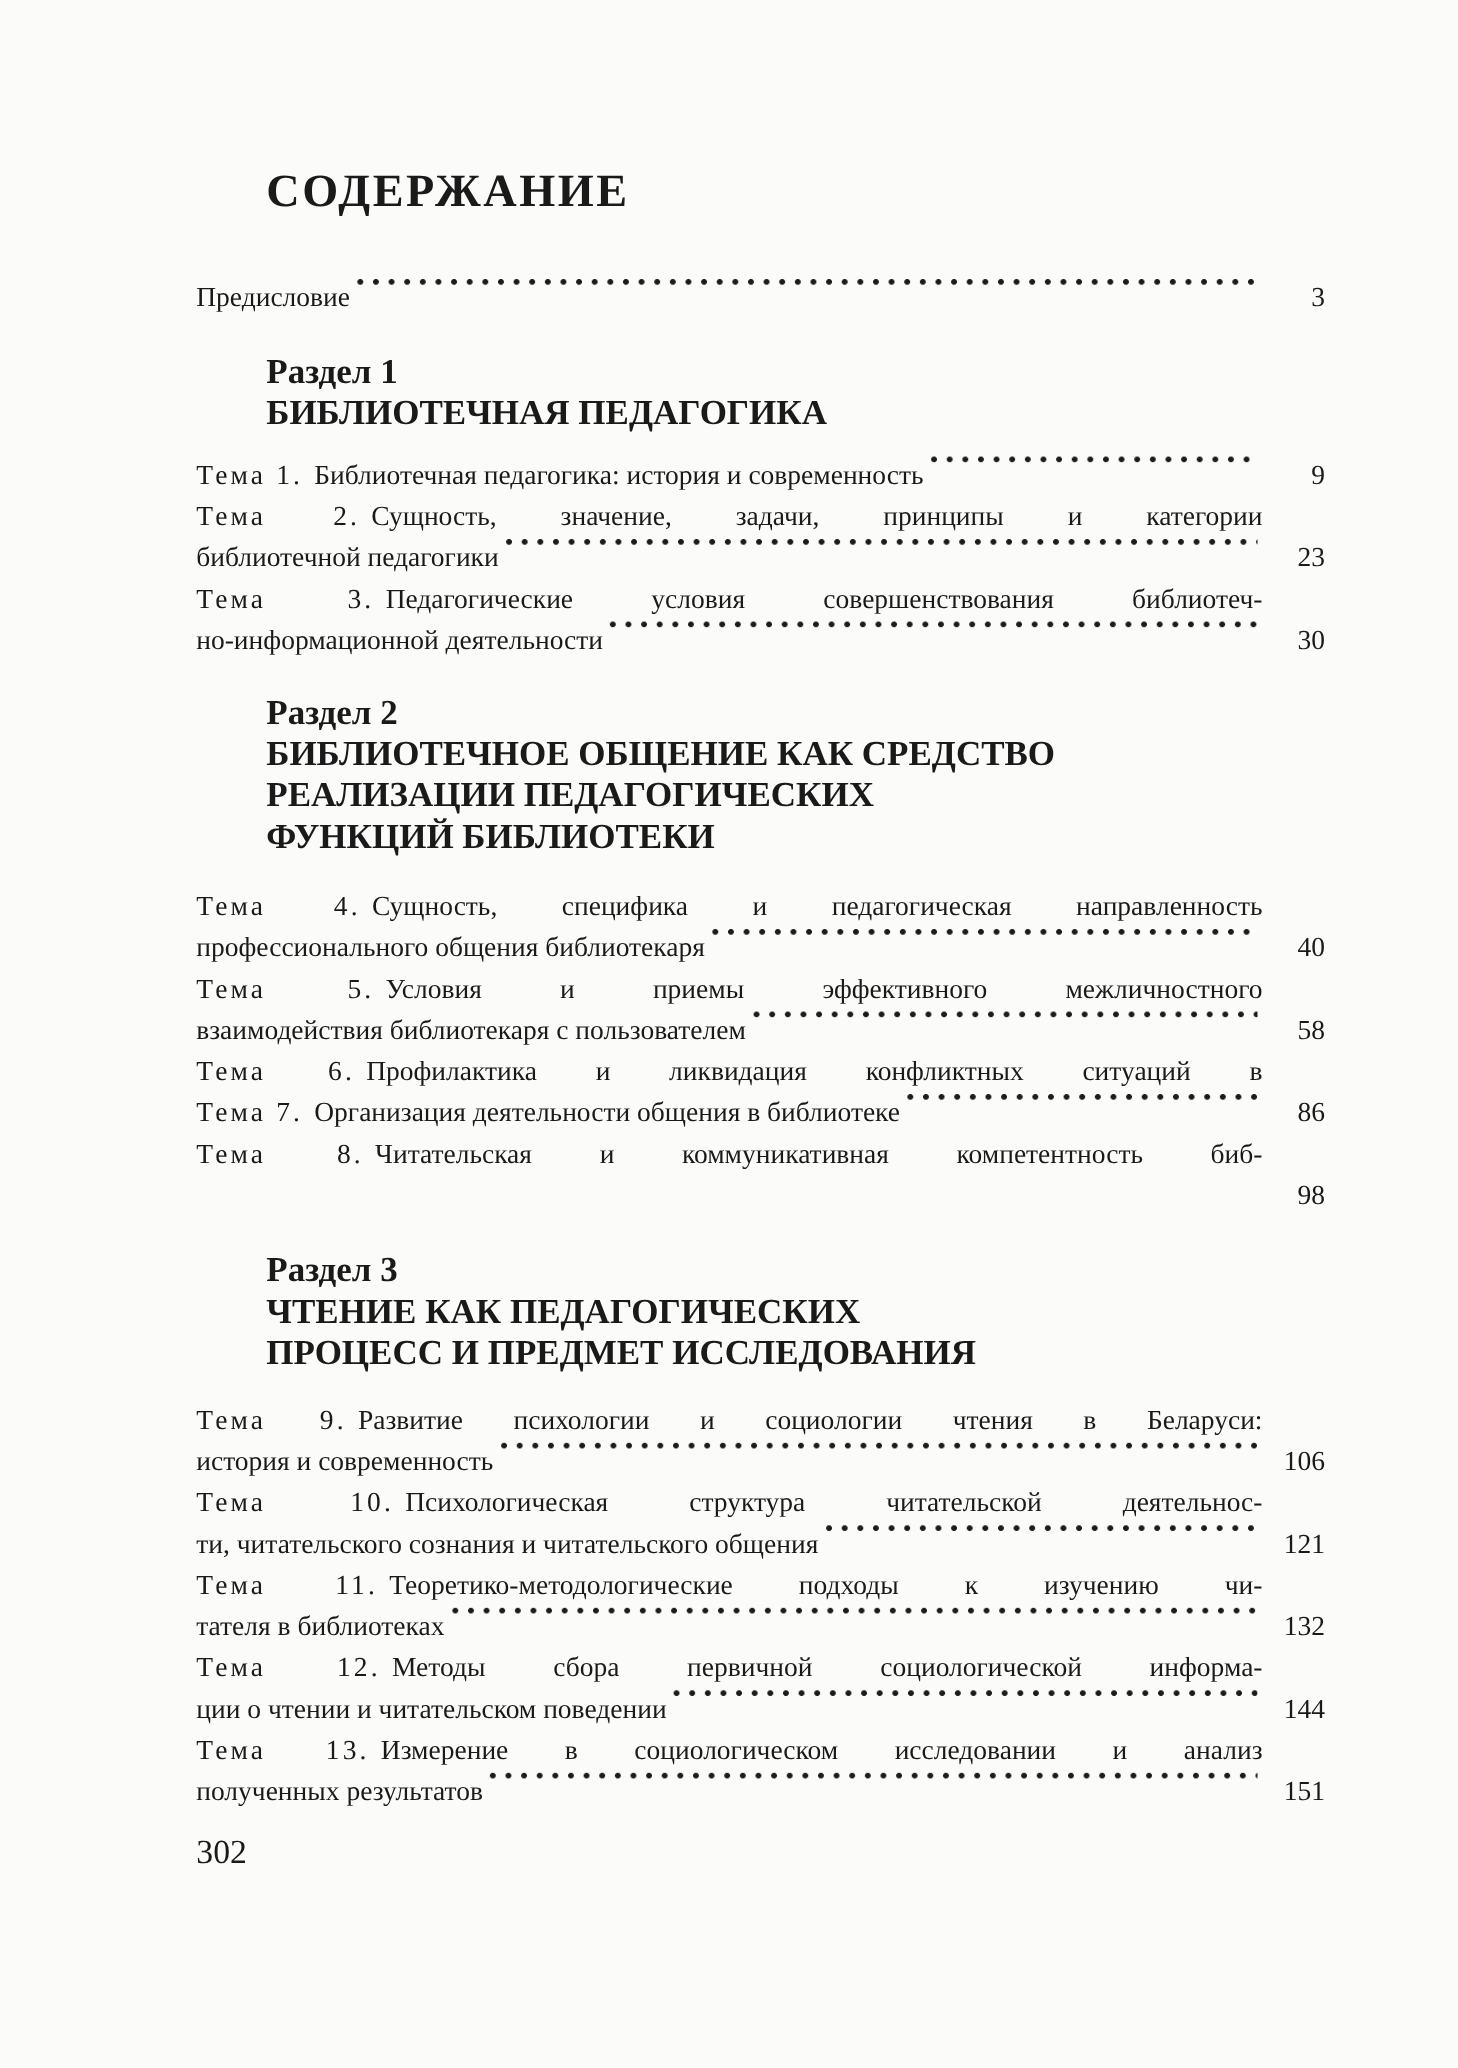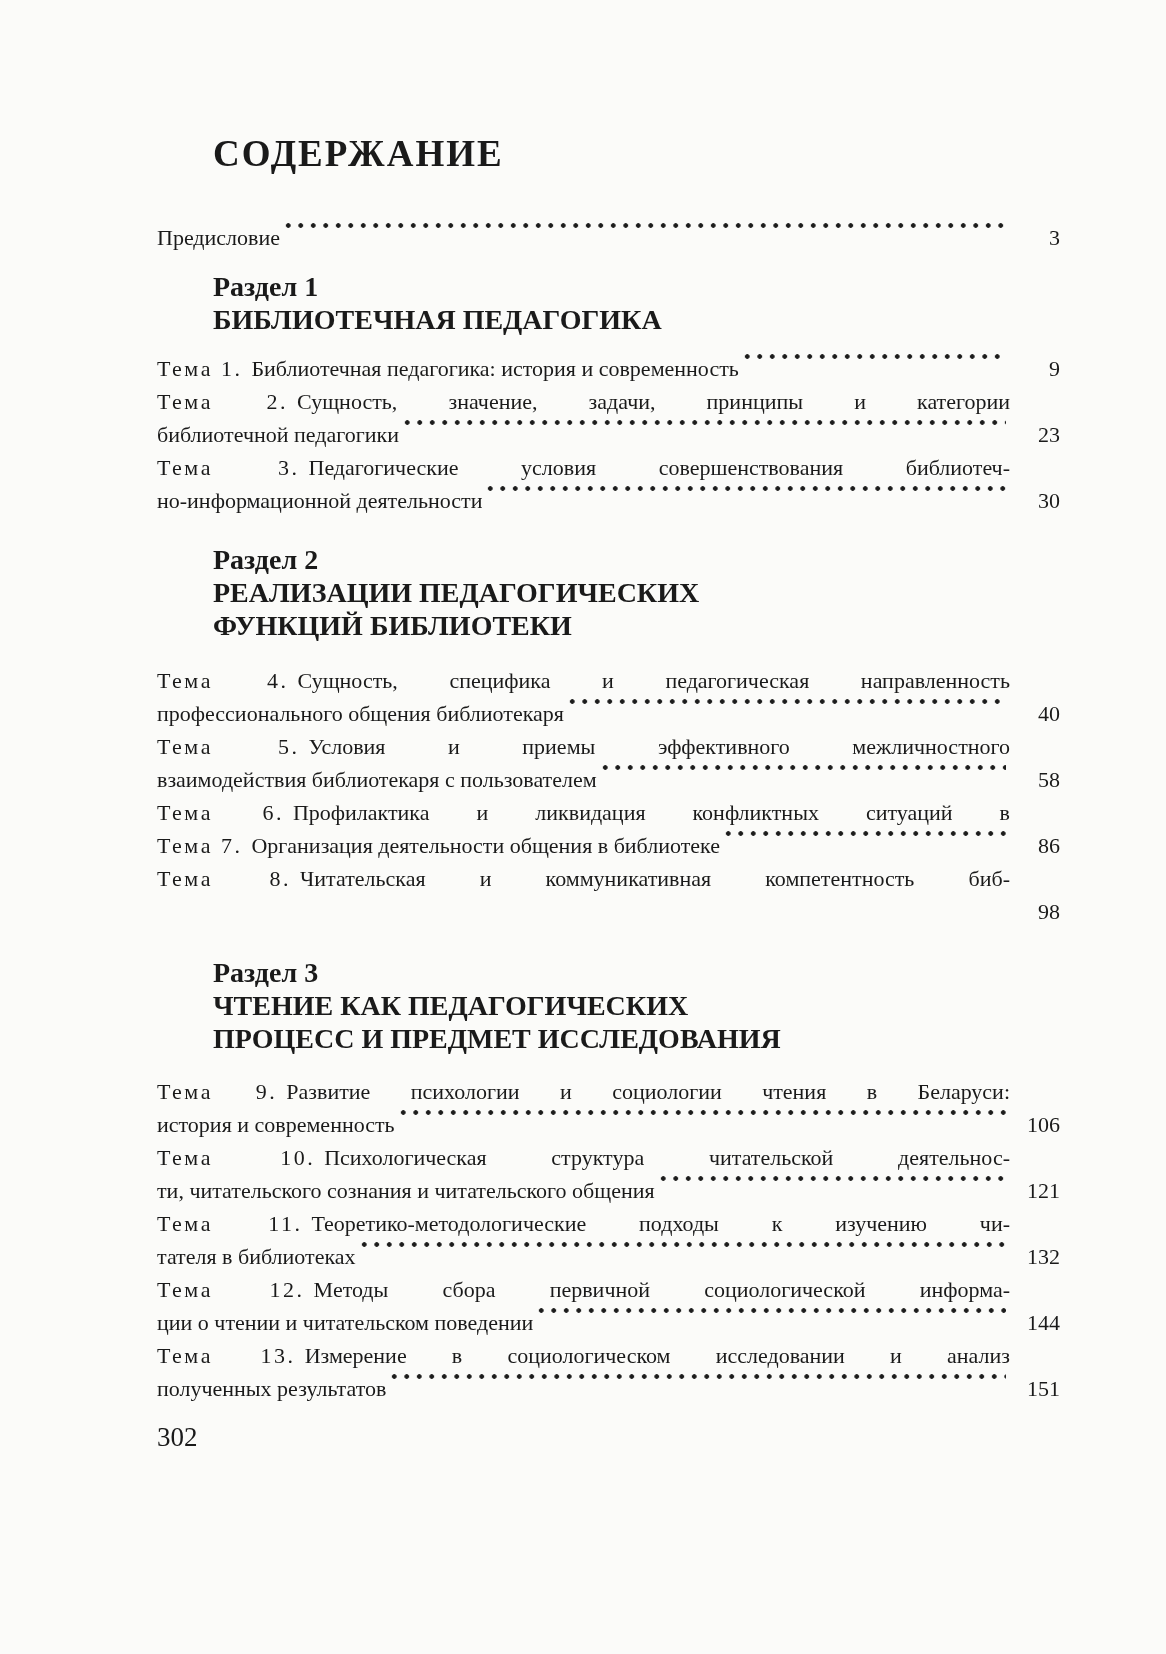--- a/index.html
+++ b/index.html
@@ -44,21 +44,21 @@
     text-align-last: justify;
     margin-right: 50px;
   }
 
   .section-head {
     margin-left: 56px;
     font-weight: bold;
     font-size: 28px;
   }
   .section-head .line { line-height: 33px; }
-  .sh-1 { margin-top: 16px; margin-bottom: 16px; }
+  .sh-1 { margin-top: 27px; margin-bottom: 16px; }
   .sh-2 { margin-top: 26px; margin-bottom: 22px; }
   .sh-3 { margin-top: 28px; margin-bottom: 20px; }
 
   .folio { margin-top: 16px; font-size: 27px; line-height: 33px; }
 </style>
 </head>
 <body>
 
 <div class="page">
   <div class="content">
@@ -100,20 +100,21 @@
       <div class="line jt"><span class="lbl">Тема 3.</span><span>Педагогические условия совершенствования библиотеч-</span></div>
       <div class="line lp">
           <span class="txt">но-информационной деятельности</span>
           <span class="dots"></span>
           <span class="pg">30</span>
         </div>
     </div>
 
     <div class="section-head sh-2">
       <div class="line">Раздел 2</div>
+      <div class="line">БИБЛИОТЕЧНОЕ ОБЩЕНИЕ КАК СРЕДСТВО</div>
       <div class="line">РЕАЛИЗАЦИИ ПЕДАГОГИЧЕСКИХ</div>
       <div class="line">ФУНКЦИЙ БИБЛИОТЕКИ</div>
     </div>
 
     <div class="entry">
       <div class="line jt"><span class="lbl">Тема 4.</span><span>Сущность, специфика и педагогическая направленность</span></div>
       <div class="line lp">
           <span class="txt">профессионального общения библиотекаря</span>
           <span class="dots"></span>
           <span class="pg">40</span>

